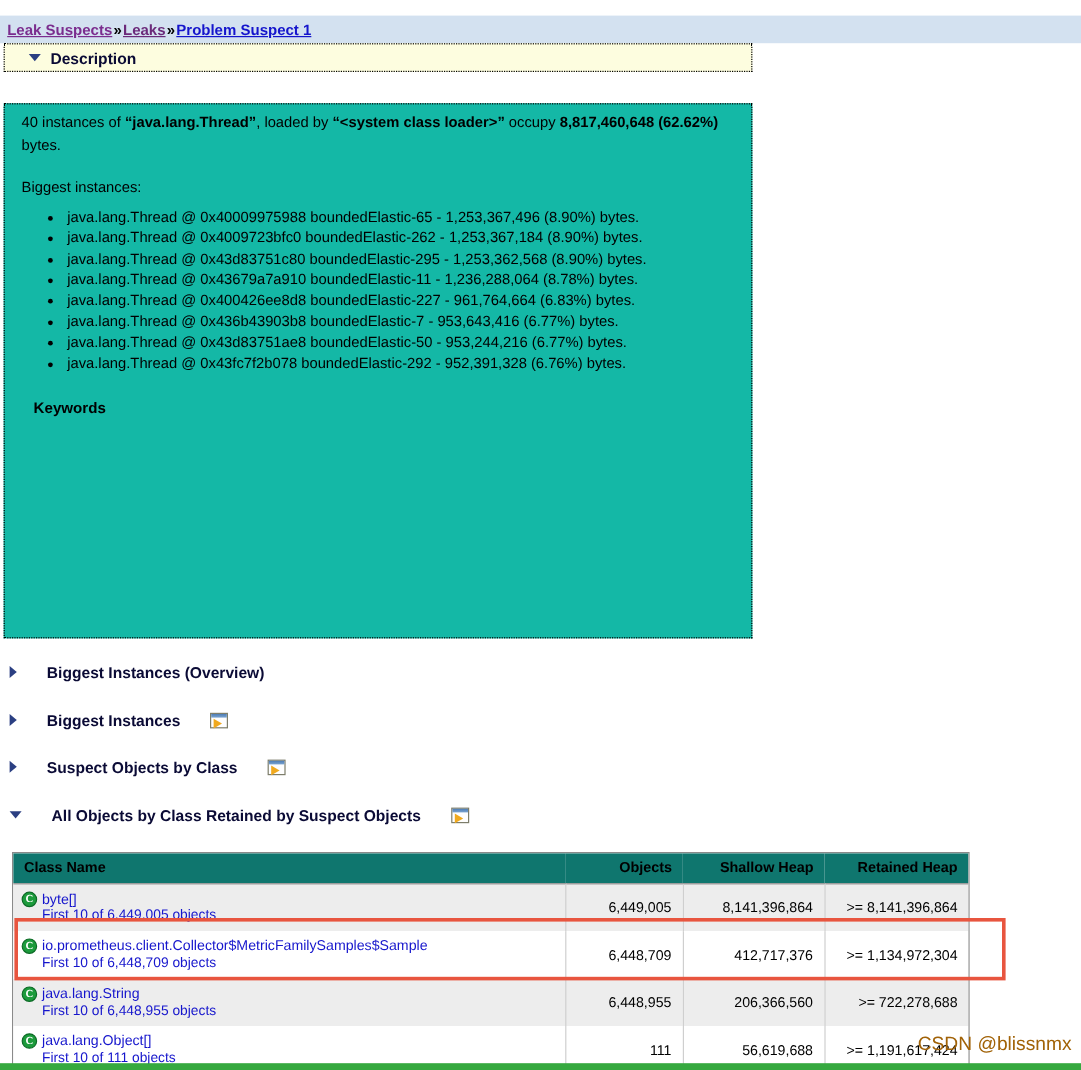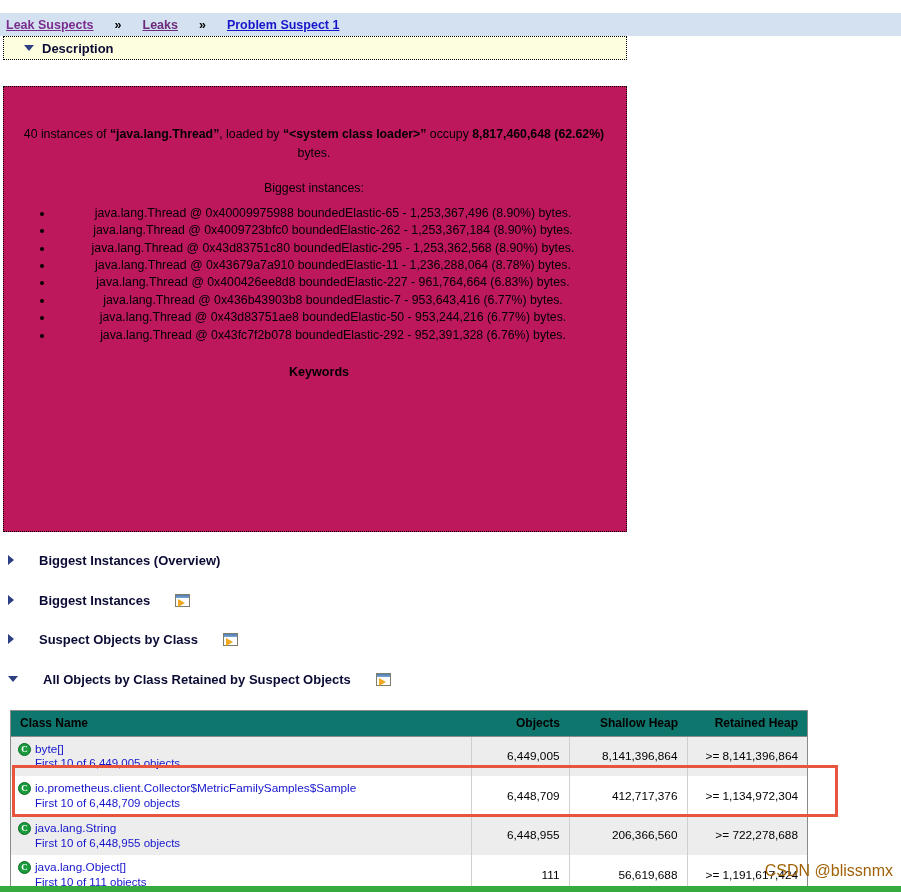--- a/index.html
+++ b/index.html
@@ -19,21 +19,21 @@
 
   
   .breadcrumb-bar {
     position: absolute;
     left: 0; top: 13px;
     width: 901px; height: 23px;
     background: #d3e1f0;
     display: flex;
     align-items: center;
     padding-left: 6px;
-    gap: 20px;
+    gap: 0;
   }
   .crumb {
     font-size: 12.5px;
     font-weight: bold;
     text-decoration: underline;
     cursor: pointer;
     white-space: nowrap;
   }
   .crumb.visited { color: #7b2d8e; }
   .crumb.visited.dark { color: #6b2a7a; }
@@ -79,25 +79,24 @@
     border-left: 6px solid #2b3f82;
     cursor: pointer;
     flex: 0 0 auto;
   }
 
   
   .desc-body {
     position: absolute;
     left: 3px; top: 86px;
     width: 624px; height: 446px;
-    background: #be185d;
+    background: #14b8a6;
     border: 1px dotted #000;
-    padding: 38px 16px 10px 14px;
+    padding: 6px 16px 10px 14px;
     overflow: hidden;
-    text-align: center;
   }
   .desc-intro {
     font-size: 12.3px;
     line-height: 1.55;
     margin: 0 0 18px 0;
   }
   .desc-intro b { font-weight: bold; }
   .biggest-label {
     font-size: 12.3px;
     margin: 0 0 10px 0;

